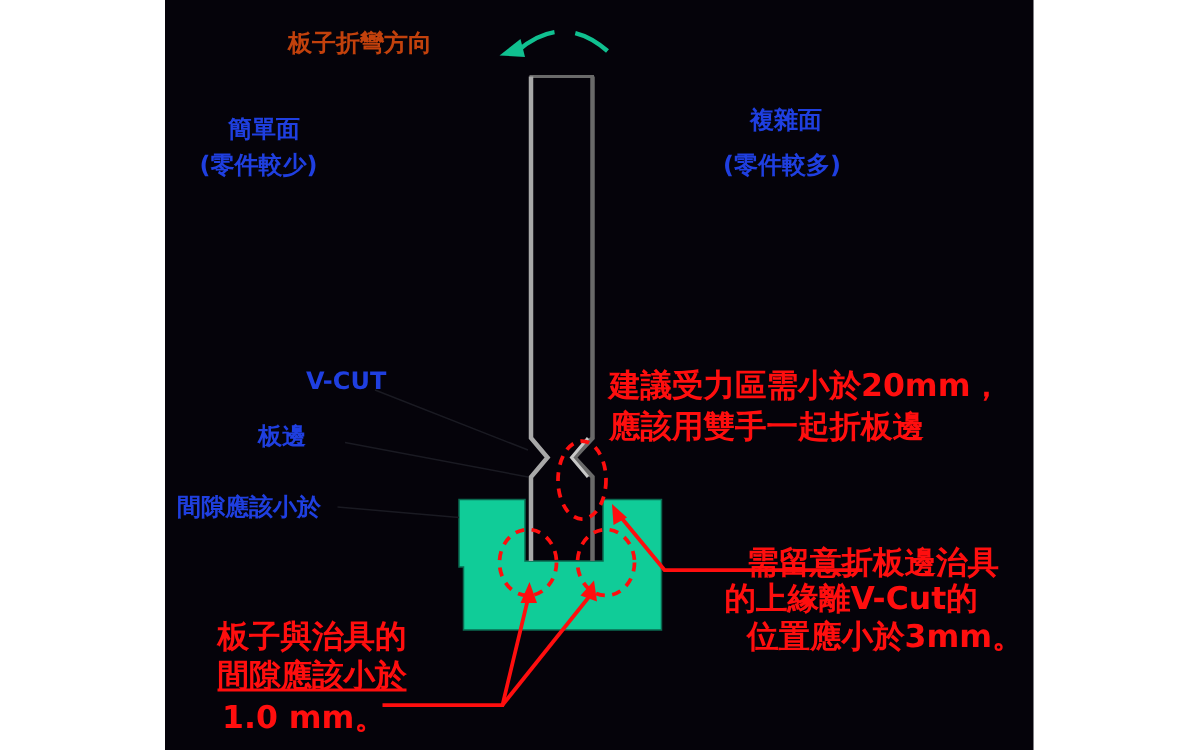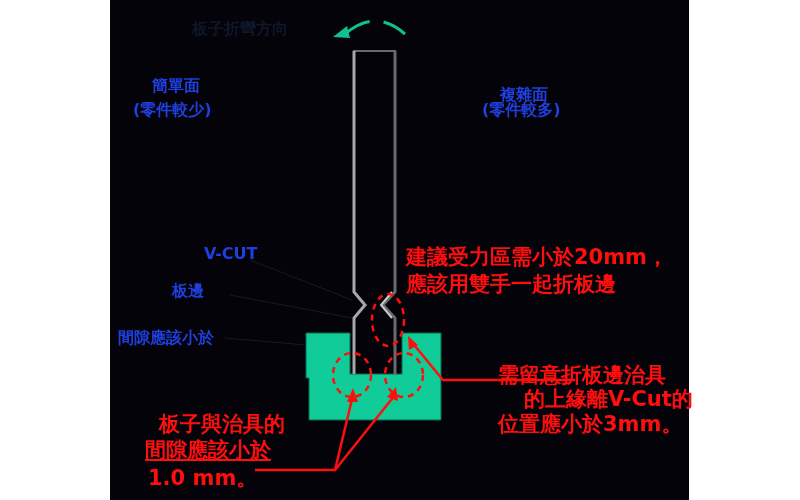--- a/index.html
+++ b/index.html
@@ -1,20 +1,20 @@
 <!DOCTYPE html>
 <html><head>
 <meta charset="utf-8">
 <style>
   html, body { margin:0; padding:0; background:#ffffff; }
   body { width:800px; height:500px; position:relative; overflow:hidden; font-family:"DejaVu Sans", sans-serif; }
   .canvas { position:absolute; left:110px; top:0; width:579px; height:500px; background:#05030a; }
   .lbl { position:absolute; white-space:nowrap; font-weight:bold; line-height:1; }
   .blue { color:#1f3fe0; font-size:16px; }
-  .green { color:#0f172a; font-size:16px; }
+  .green { color:#c2410c; font-size:16px; }
   .red { color:#ff0e0e; font-size:21px; }
   svg.diagram { position:absolute; left:0; top:0; }
 </style>
 </head>
 <body>
 
 <div class="canvas"></div>
 
 <svg class="diagram" width="800" height="500" viewBox="0 0 800 500">
 
@@ -54,29 +54,29 @@
     <polygon points="396,387 387,397 398,401"></polygon>
     <polygon points="408,336 409,350 418,345"></polygon>
   </g>
 </svg>
 
 <div class="lbl green" style="left:192px;top:21px;">板子折彎方向</div>
 
 <div class="lbl blue" style="left:152px;top:78px;">簡單面</div>
 <div class="lbl blue" style="left:133px;top:102px;">(零件較少)</div>
 
-<div class="lbl blue" style="left:500px;top:88px;font-family:Liberation Mono, monospace;">複雜面</div>
+<div class="lbl blue" style="left:500px;top:72px;">複雜面</div>
 <div class="lbl blue" style="left:482px;top:102px;">(零件較多)</div>
 
 <div class="lbl blue" style="left:160px;top:246px;margin-left:44px;">V-CUT</div>
 <div class="lbl blue" style="left:172px;top:283px;">板邊</div>
 <div class="lbl blue" style="left:118px;top:330px;">間隙應該小於</div>
 
 <div class="lbl red" style="left:406px;top:247px;">建議受力區需小於20mm，</div>
 <div class="lbl red" style="left:406px;top:274px;">應該用雙手一起折板邊</div>
 
 <div class="lbl red" style="left:498px;top:365px;">需留意折板邊治具</div>
-<div class="lbl red" style="left:524px;top:389px;">的上緣離V-Cut的</div>
+<div class="lbl red" style="left:483px;top:389px;">的上緣離V-Cut的</div>
 <div class="lbl red" style="left:498px;top:414px;">位置應小於3mm。</div>
 
-<div class="lbl red" style="left:159px;top:414px;">板子與治具的</div>
+<div class="lbl red" style="left:145px;top:414px;">板子與治具的</div>
 <div class="lbl red" style="left:145px;top:440px;text-decoration:underline;">間隙應該小於</div>
 <div class="lbl red" style="left:148px;top:468px;">1.0 mm。</div>
 
 </body></html>

